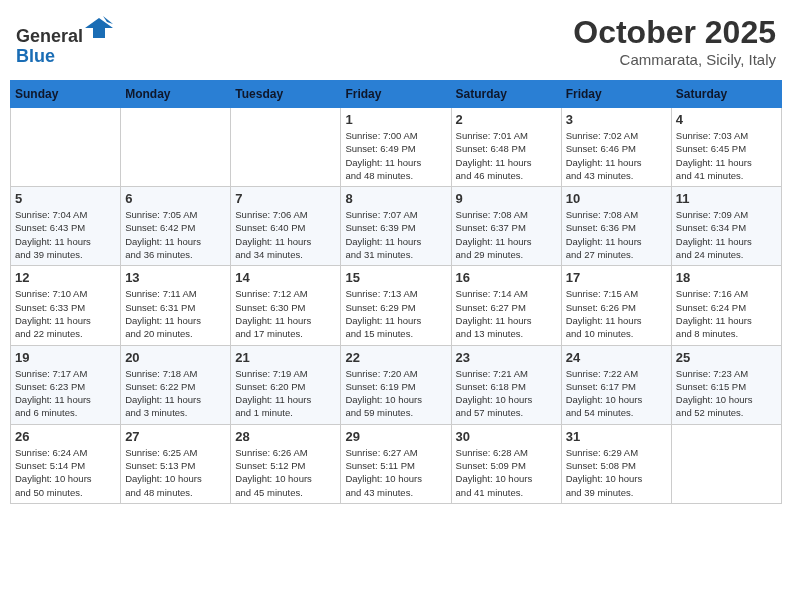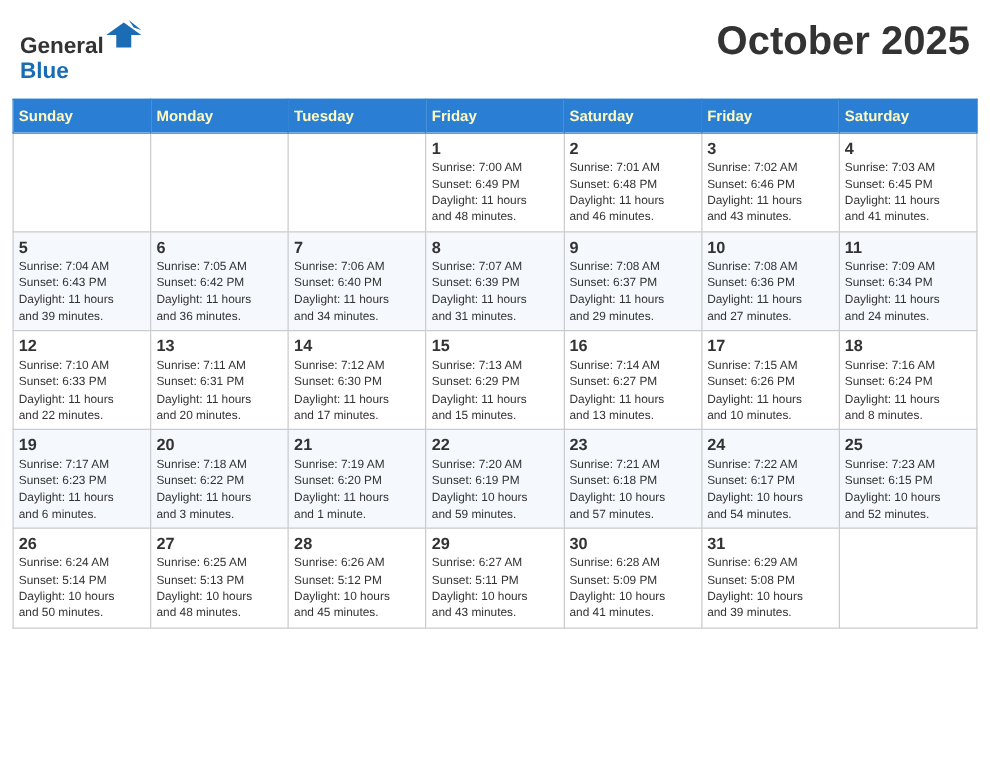--- a/index.html
+++ b/index.html
@@ -46,21 +46,21 @@
       font-size: 15px;
       color: #555;
     }
     table {
       width: 100%;
       border-collapse: collapse;
       border: 1px solid #ccc;
     }
     th {
       background-color: #2a7fd4;
-      color: #fef9c3;
+      color: #0f172a;
       font-size: 12px;
       font-weight: bold;
       padding: 6px 4px;
       text-align: left;
       border: 1px solid #2a7fd4;
     }
     td {
       vertical-align: top;
       border: 1px solid #ccc;
       padding: 4px;
@@ -98,20 +98,21 @@
             <polygon points="18,2 28,10 22,8" fill="#1a6db5"></polygon>
           </svg>
       </div>
       <div class="logo-text">
         <span class="logo-blue">Blue</span>
       </div>
     </div>
   </div>
   <div class="title-block">
     <div class="month-title">October 2025</div>
+    <div class="location">Cammarata, Sicily, Italy</div>
   </div>
 </div>
 
 <table>
   <thead>
     <tr>
     <th>Sunday</th>
         <th>Monday</th>
         <th>Tuesday</th>
         <th>Friday</th>

